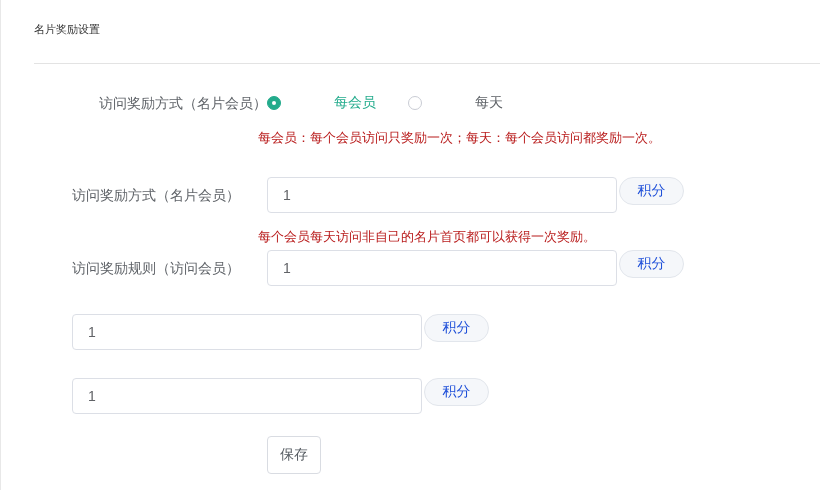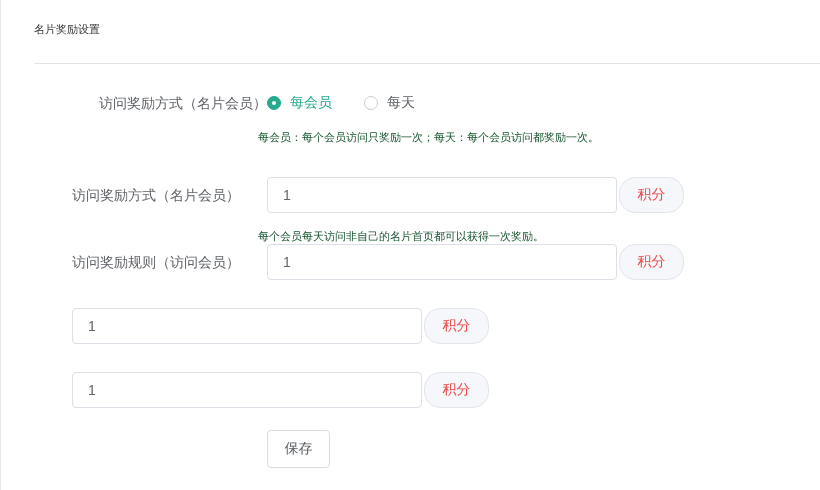--- a/index.html
+++ b/index.html
@@ -30,21 +30,21 @@
   .field-label {
     width: 195px;
     font-size: 14px;
     color: #5f6368;
     flex: none;
   }
   
   .radio-row { margin-top: 30px; align-items: center; text-align: right; }
   .radio-row .field-label { line-height: 18px; }
   .radio-group { display: flex; align-items: center; }
-  .radio-option { display: inline-flex; align-items: center; cursor: pointer; }
+  .radio-option { display: inline-flex; align-items: center; cursor: pointer; gap: 44px; }
   .radio-option + .radio-option { margin-left: 32px; }
   .radio-dot {
     width: 14px; height: 14px;
     border-radius: 50%;
     position: relative;
     flex: none;
   }
   .radio-dot.checked { background: #23ab8c; border: 1px solid #23ab8c; }
   .radio-dot.checked::after {
     content: "";
@@ -54,61 +54,61 @@
     margin: -2px 0 0 -2px;
     border-radius: 50%;
     background: #ffffff;
   }
   .radio-dot.unchecked { background: #ffffff; border: 1px solid #c9ccd4; }
   .radio-label { margin-left: 9px; font-size: 14px; color: #5f6368; }
   .radio-label.accent { color: #23ab8c; }
   
   .helper {
     margin-left: 257px;
-    font-size: 11px;
-    color: #14532d;
+    font-size: 13px;
+    color: #b91c1c;
     line-height: 15px;
   }
   .helper-1 { margin-top: 18px; }
   .helper-2 { margin-top: 16px; }
   
   .input-row { align-items: center; }
   .input-row .field-label { line-height: 36px; }
   .mt-32 { margin-top: 32px; }
   .mt-28 { margin-top: 28px; }
-  .mt-6  { }
+  .mt-6  { margin-top: 6px; }
   .input-group { display: flex; align-items: stretch; }
   .num-input {
     width: 350px;
     height: 36px;
     border: 1px solid #dcdfe6;
     border-radius: 4px;
     padding: 0 15px;
     font-size: 14px;
     color: #606266;
     background: #ffffff;
     outline: none;
     font-family: "Liberation Sans", "DejaVu Sans", sans-serif;
   }
   .input-suffix {
     width: 65px;
-    height: 36px;
+    height: 28px;
     margin-left: 2px;
     background: #f5f7fa;
     border: 1px solid #e2e6ec;
     border-radius: 16px;
     display: flex;
     align-items: center;
     justify-content: center;
     font-size: 14px;
-    color: #ef4444;
+    color: #1d4ed8;
   }
   .save-button {
     margin: 22px 0 0 266px;
-    width: 63px;
+    width: 54px;
     height: 38px;
     background: #ffffff;
     border: 1px solid #d9dce2;
     border-radius: 4px;
     font-size: 14px;
     color: #555b61;
     cursor: pointer;
     font-family: "Liberation Sans", "DejaVu Sans", sans-serif;
   }
 </style>

